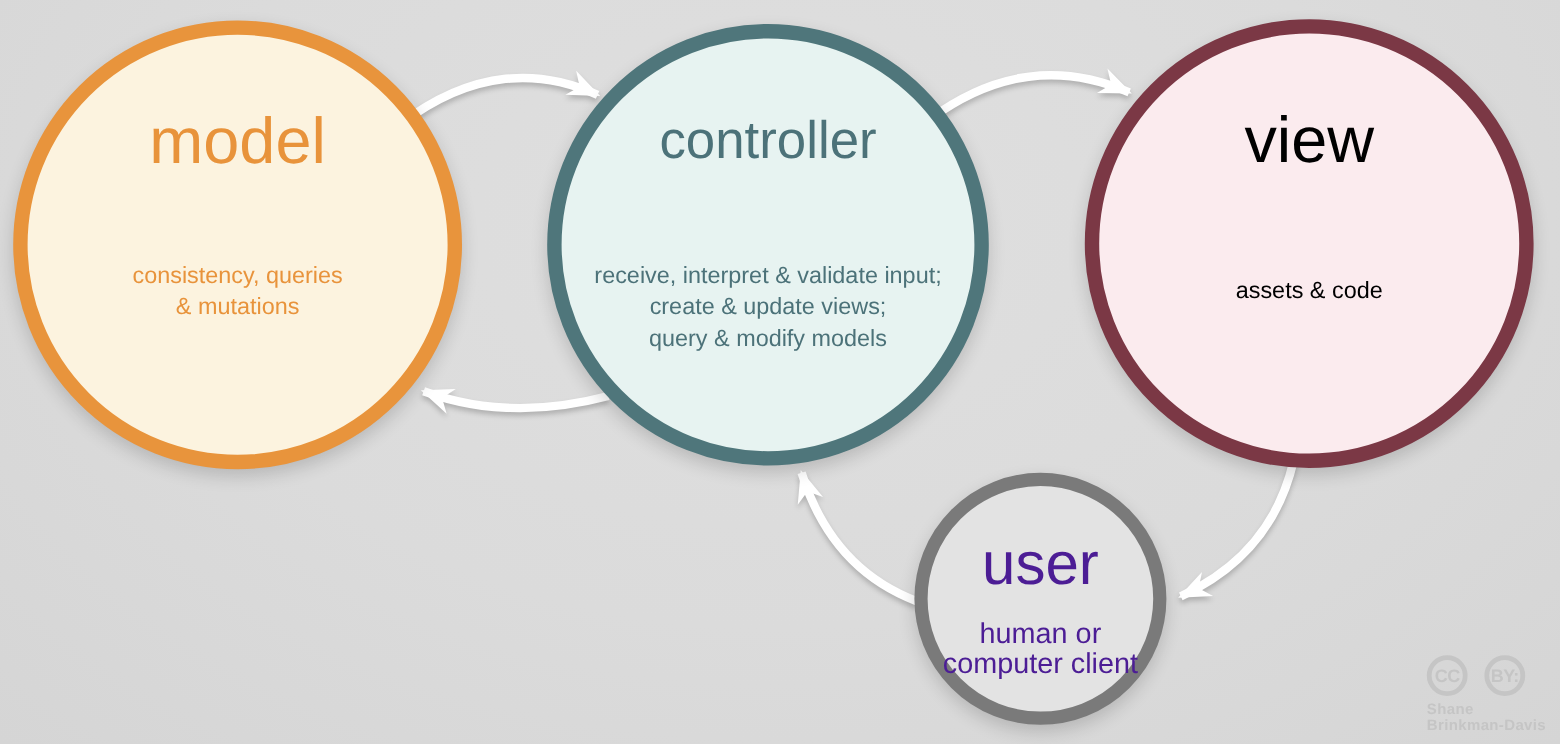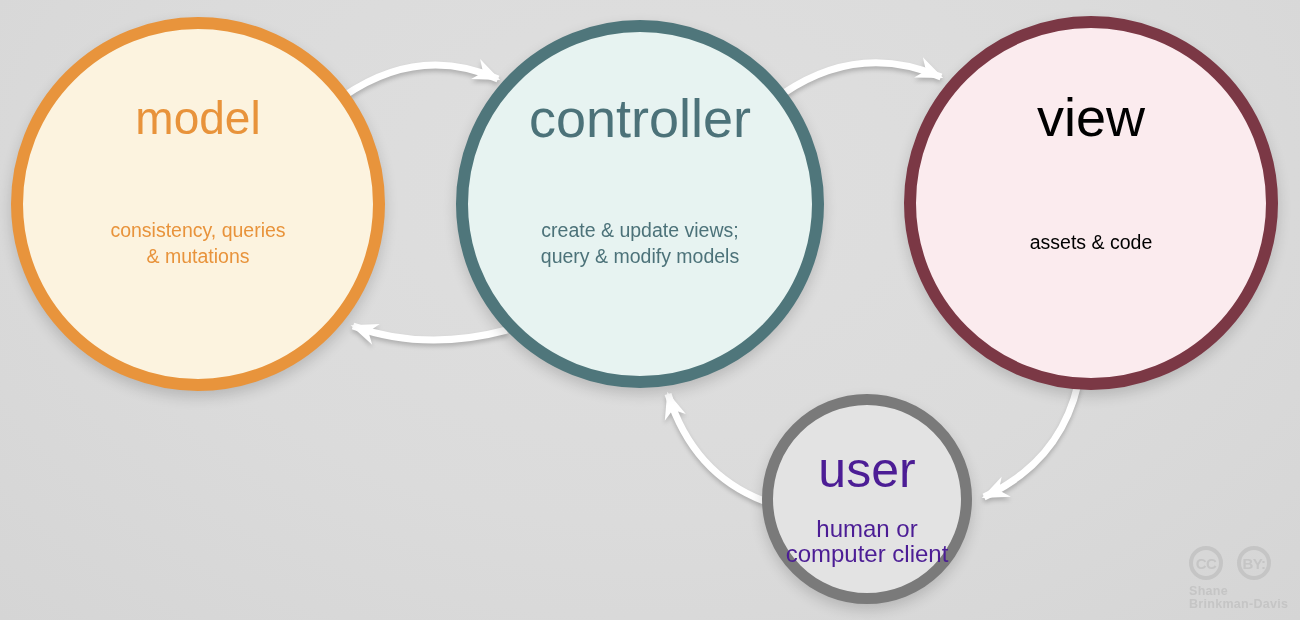--- a/index.html
+++ b/index.html
@@ -49,32 +49,32 @@
   .node .desc span { display: block; }
 
   
   .node-model {
     left: 11px; top: 17px;
     width: 374px; height: 374px;
     background: #fcf3df;
     border: 12px solid #e8943c;
     color: #e8933b;
   }
-  .node-model .title { top: 62px; font-size: 46px; line-height: 54px; }
+  .node-model .title { top: 62px; font-size: 54px; line-height: 54px; }
   .node-model .desc  { top: 188px; font-size: 19.5px; line-height: 26px; }
 
   
   .node-controller {
     left: 456px; top: 20px;
     width: 368px; height: 368px;
     background: #e7f3f1;
     border: 12px solid #4f767b;
     color: #4c7279;
   }
-  .node-controller .title { top: 59px; font-size: 54px; line-height: 54px; }
+  .node-controller .title { top: 59px; font-size: 44px; line-height: 54px; }
   .node-controller .desc  { top: 185px; font-size: 19.5px; line-height: 26px; }
 
   
   .node-view {
     left: 904px; top: 16px;
     width: 374px; height: 374px;
     background: #fbebee;
     border: 12px solid #7b3845;
     color: #000000;
   }
@@ -149,20 +149,21 @@
     <div class="title">model</div>
     <div class="desc">
       <span>consistency, queries</span>
       <span>&amp; mutations</span>
     </div>
   </div>
 
   <div class="node node-controller">
     <div class="title">controller</div>
     <div class="desc">
+      <span>receive, interpret &amp; validate input;</span>
       <span>create &amp; update views;</span>
       <span>query &amp; modify models</span>
     </div>
   </div>
 
   <div class="node node-view">
     <div class="title">view</div>
     <div class="desc">
       <span>assets &amp; code</span>
     </div>

